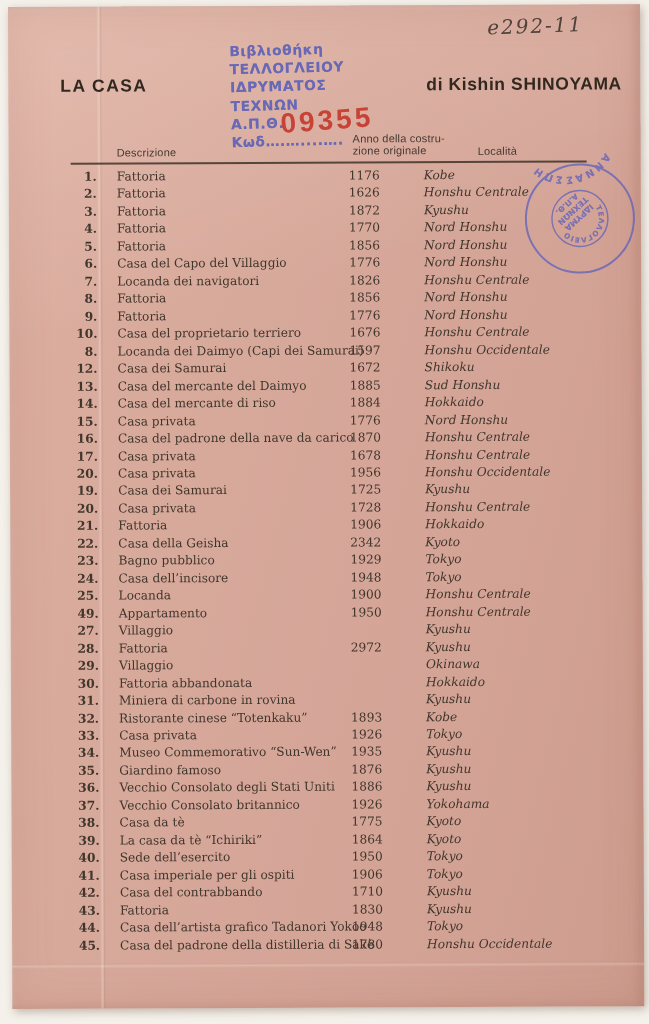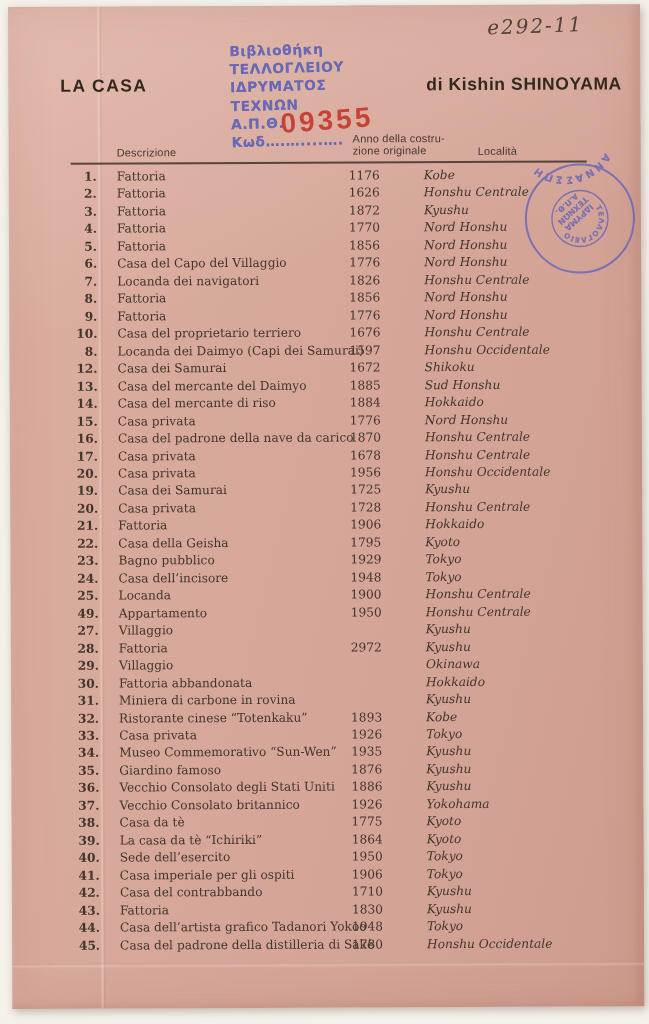--- a/index.html
+++ b/index.html
@@ -269,21 +269,21 @@
         <div class="row">
           <span class="c-num">21.</span>
           <span class="c-desc">Fattoria</span>
           <span class="c-year">1906</span>
           <span class="c-loc">Hokkaido</span>
         </div>
 
         <div class="row">
           <span class="c-num">22.</span>
           <span class="c-desc">Casa della Geisha</span>
-          <span class="c-year">1795</span>
+          <span class="c-year">2342</span>
           <span class="c-loc">Kyoto</span>
         </div>
 
         <div class="row">
           <span class="c-num">23.</span>
           <span class="c-desc">Bagno pubblico</span>
           <span class="c-year">1929</span>
           <span class="c-loc">Tokyo</span>
         </div>
 

